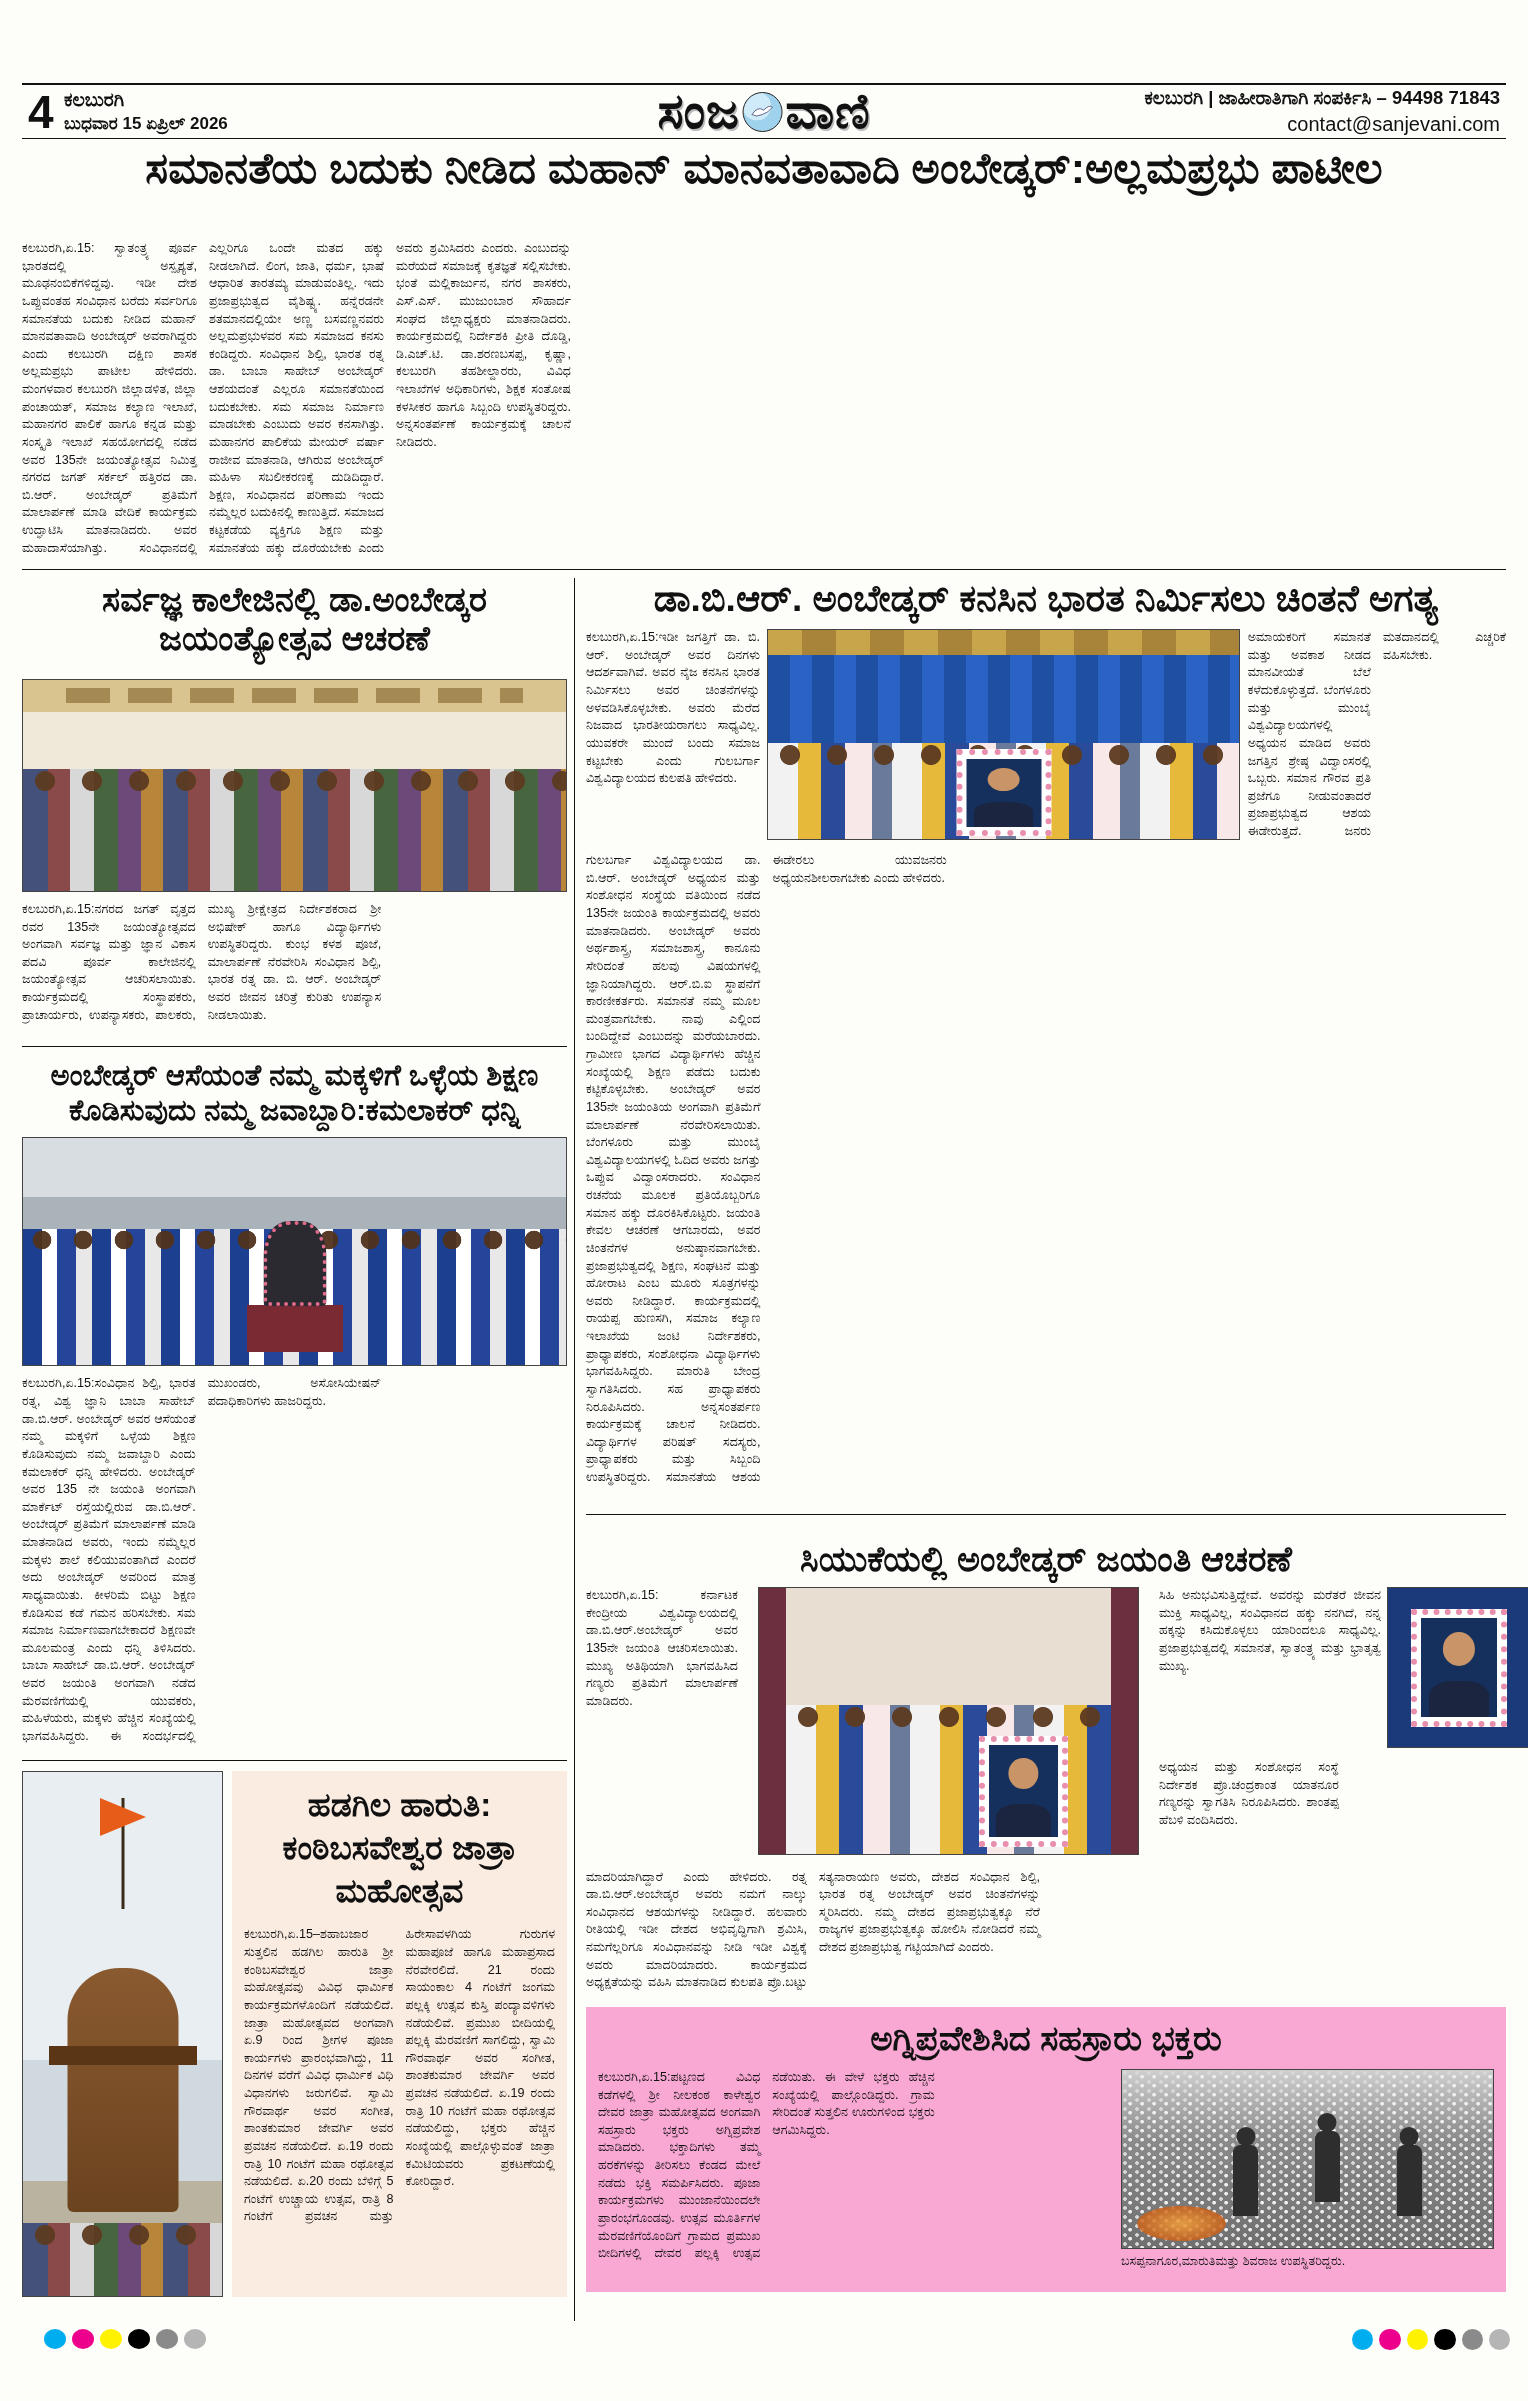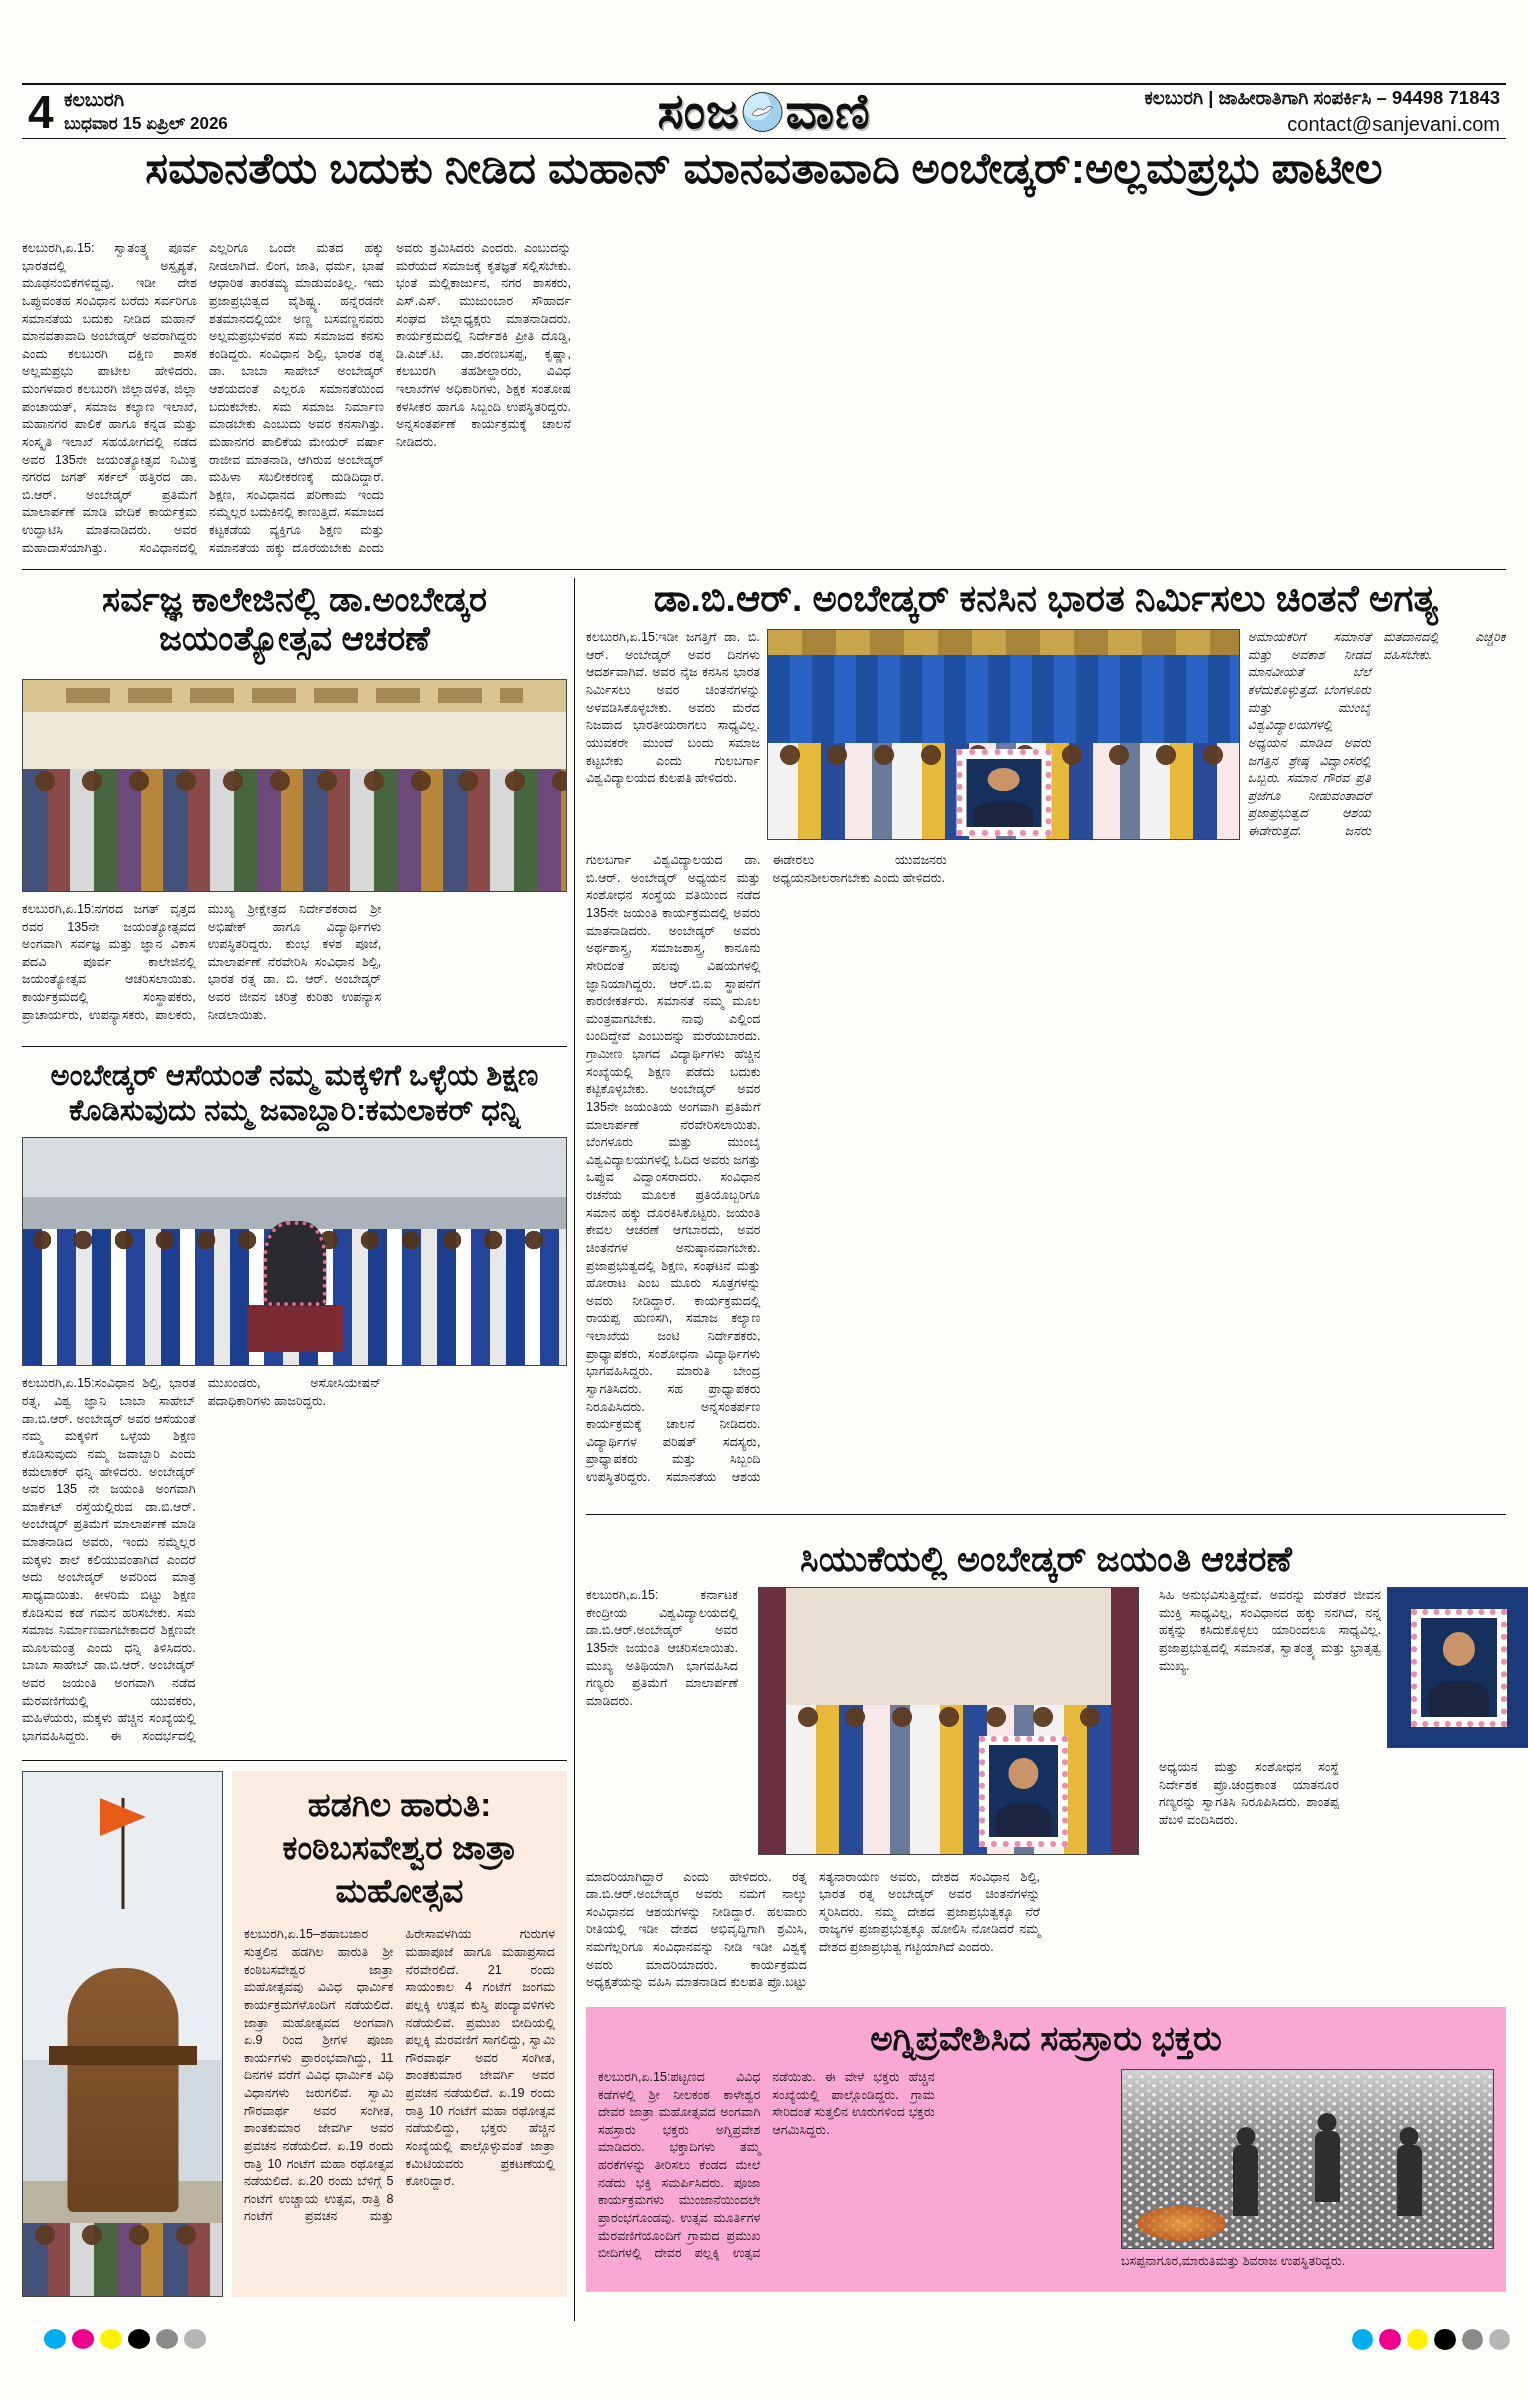--- a/index.html
+++ b/index.html
@@ -118,21 +118,21 @@
   .sil::before{content:"";position:absolute;top:-18px;left:50%;transform:translateX(-50%);width:19px;height:19px;border-radius:50%;background:#2e2e2e;}
   .glow{position:absolute;left:4%;bottom:4%;width:89px;height:35px;border-radius:50%;background:radial-gradient(#f5a13a,#c9601a 70%,transparent 72%);opacity:.85;}
   
   .bottom-row{border-top:1.5px solid #111;margin-top:10.4px;padding-top:10.4px;display:flex;gap:9px;height:537px;box-sizing:border-box;}
   .pinkbox{flex:1;background:#fbece2;padding:13.3px 12px;box-sizing:border-box;}
   .pink-h{font-size:33px;line-height:1.3;margin:0 0 13.3px;text-align:center;font-weight:900;}
   .pink-body{height:302px;}
   
   .dream-row{display:flex;gap:7.4px;height:214px;}
   .dream-lede{width:174px;flex:none;height:100%;}
-  .dream-side{flex:1;height:100%;font-style:italic;}
+  .dream-side{flex:1;height:100%;}
   .dream-body{height:651px;margin-top:9px;}
   .cuk-row{display:flex;gap:20px;height:274px;margin-top:3px;}
   .cuk-lede{width:152px;flex:none;height:100%;}
   .cuk-right{flex:1;display:flex;flex-direction:column;gap:6px;}
   .cuk-right-top{display:flex;gap:6px;}
   .cuk-side{width:222px;height:166px;}
   .cuk-right-bottom{height:96px;}
   .cuk-body2{height:135px;margin-top:7.4px;}
   .bluebox{margin-top:3px;background:#f9a8d4;padding:12px;box-sizing:border-box;height:285px;}
   .blue-h{font-size:34px;margin:0 0 10.4px;text-align:center;font-weight:900;}

